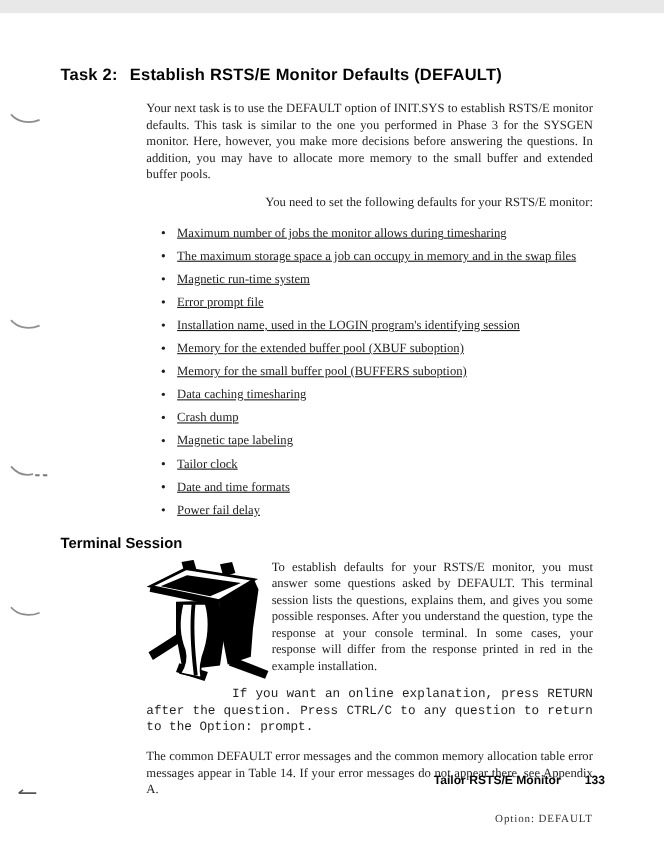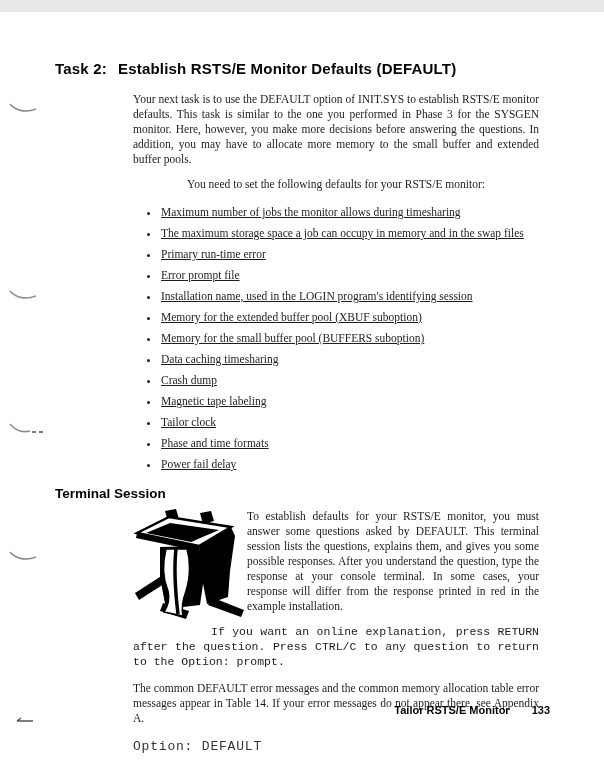--- a/index.html
+++ b/index.html
@@ -31,46 +31,47 @@
     font-size:13.5px;
     color:#050505;
   }
   .content { margin-left:133px; width:406px; }
   .content.first { margin-top:15px; }
   p.body {
     line-height:15px;
     text-align:justify;
     margin:0 0 10px 0;
   }
-  p.no-just { text-align:center; }
+  p.no-just { text-align:right; }
   ul.defaults {
     margin:13px 0 0 0;
     padding-left:27px;
     list-style:disc outside;
   }
   ul.defaults li {
     line-height:15px;
     margin-bottom:6px;
     padding-left:1px;
     text-decoration:underline;
   }
   .terminal-block { margin-top:8px; }
   .icon-float {
     float:left;
     width:114px;
     height:107px;
   }
   p.indent-cont { text-indent:78px;font-family:Liberation Mono, monospace; }
   .console-line {
-    font-family:Liberation Mono, monospace;
-    font-size:13px;
+    font-family:Liberation Serif, serif;
+    font-size:10px;
     letter-spacing:0.8px;
     color:#333;
     margin-top:13px;
     white-space:pre;
+    text-align:right;
   }
   .footer {
     position:absolute;
     top:692px; left:133px; width:417px;
     text-align:right;
     font-family:"Liberation Sans", sans-serif;
     font-weight:bold;
     font-size:11px;
     color:#050505;
   }
@@ -106,39 +107,39 @@
 
   <div class="content first">
     <p class="body">Your next task is to use the DEFAULT option of INIT.SYS to establish RSTS/E monitor defaults. This task is similar to the one you performed in Phase 3 for the SYSGEN monitor. Here, however, you make more decisions before answering the questions. In addition, you may have to allocate more memory to the small buffer and extended buffer pools.</p>
     <p class="body no-just">You need to set the following defaults for your RSTS/E monitor:</p>
     <ul class="defaults">
 
         <li>Maximum number of jobs the monitor allows during timesharing</li>
 
         <li>The maximum storage space a job can occupy in memory and in the swap files</li>
 
-        <li>Primary run-time error</li>
+        <li>Magnetic run-time system</li>
 
         <li>Error prompt file</li>
 
         <li>Installation name, used in the LOGIN program's identifying session</li>
 
         <li>Memory for the extended buffer pool (XBUF suboption)</li>
 
         <li>Memory for the small buffer pool (BUFFERS suboption)</li>
 
         <li>Data caching timesharing</li>
 
         <li>Crash dump</li>
 
         <li>Magnetic tape labeling</li>
 
         <li>Tailor clock</li>
 
-        <li>Phase and time formats</li>
+        <li>Date and time formats</li>
 
         <li>Power fail delay</li>
       </ul>
   </div>
 
   <div class="h2">Terminal Session</div>
 
   <div class="content terminal-block clearfix">
     <div class="icon-float">
       <svg width="112" height="112" viewBox="0 0 112 112">

